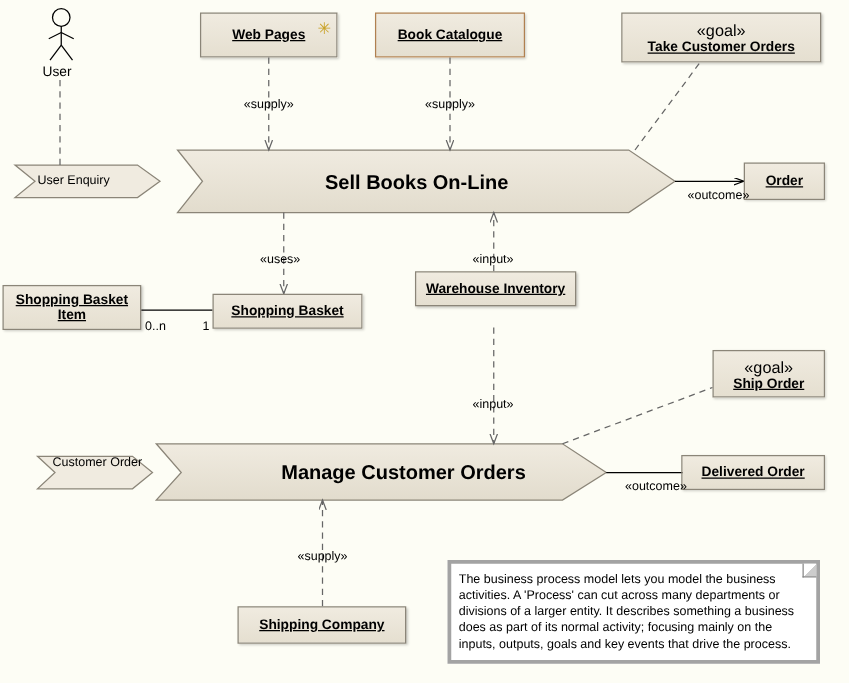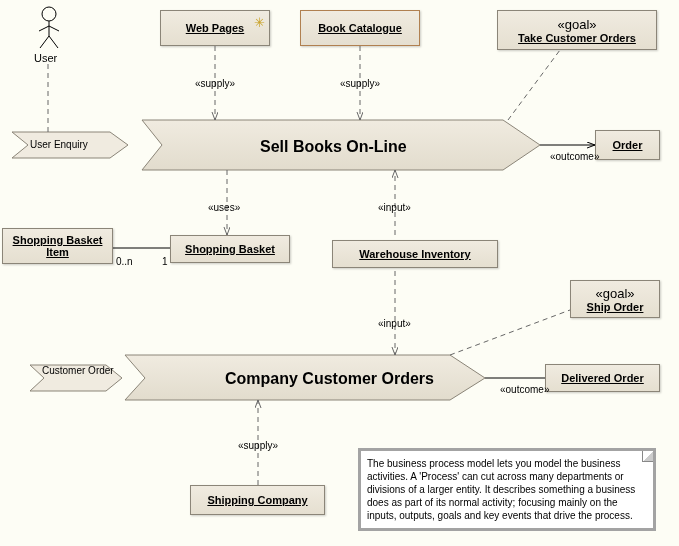--- a/index.html
+++ b/index.html
@@ -87,38 +87,38 @@
 
 <line x1="450" y1="355" x2="570" y2="310" stroke="#666" stroke-dasharray="5,4"></line>
 
 <line x1="485" y1="378" x2="560" y2="378" stroke="#000" marker-end="url(#ahs)"></line>
 
 <line x1="258" y1="485" x2="258" y2="400" stroke="#666" stroke-dasharray="5,4" marker-end="url(#ah)"></line>
 
 </svg>
 
 <div class="process-label" style="left:260px;top:138px">Sell Books On-Line</div>
-<div class="process-label" style="left:225px;top:370px">Company Customer Orders</div>
+<div class="process-label" style="left:225px;top:370px">Manage Customer Orders</div>
 
 <div class="event-label" style="left:30px;top:139px">User Enquiry</div>
 <div class="event-label" style="left:42px;top:365px;width:60px">Customer Order</div>
 
 <div class="node" style="left:595px;top:130px;width:65px;height:30px">
 <span class="title">Order</span>
 </div>
 
 <div class="node" style="left:2px;top:228px;width:111px;height:36px">
 <span class="title">Shopping Basket Item</span>
 </div>
 
 <div class="node" style="left:170px;top:235px;width:120px;height:28px">
 <span class="title">Shopping Basket</span>
 </div>
 
-<div class="node" style="left:332px;top:240px;width:166px;height:28px">
+<div class="node" style="left:332px;top:217px;width:129px;height:28px">
 <span class="title">Warehouse Inventory</span>
 </div>
 
 <div class="node" style="left:570px;top:280px;width:90px;height:38px">
 <span class="stereo">«goal»</span>
 <span class="title">Ship Order</span>
 </div>
 
 <div class="node" style="left:545px;top:364px;width:115px;height:28px">
 <span class="title">Delivered Order</span>

